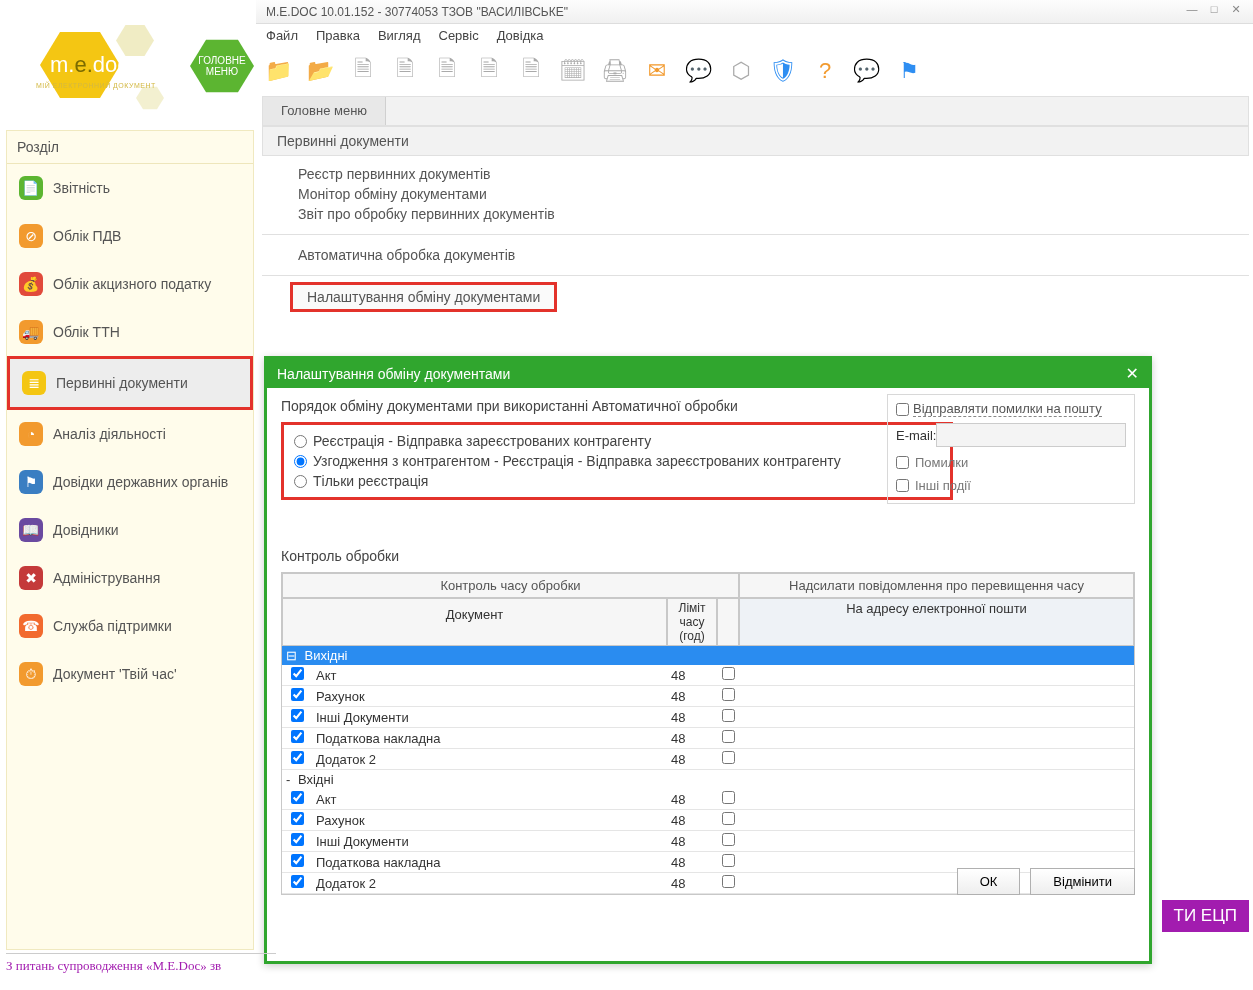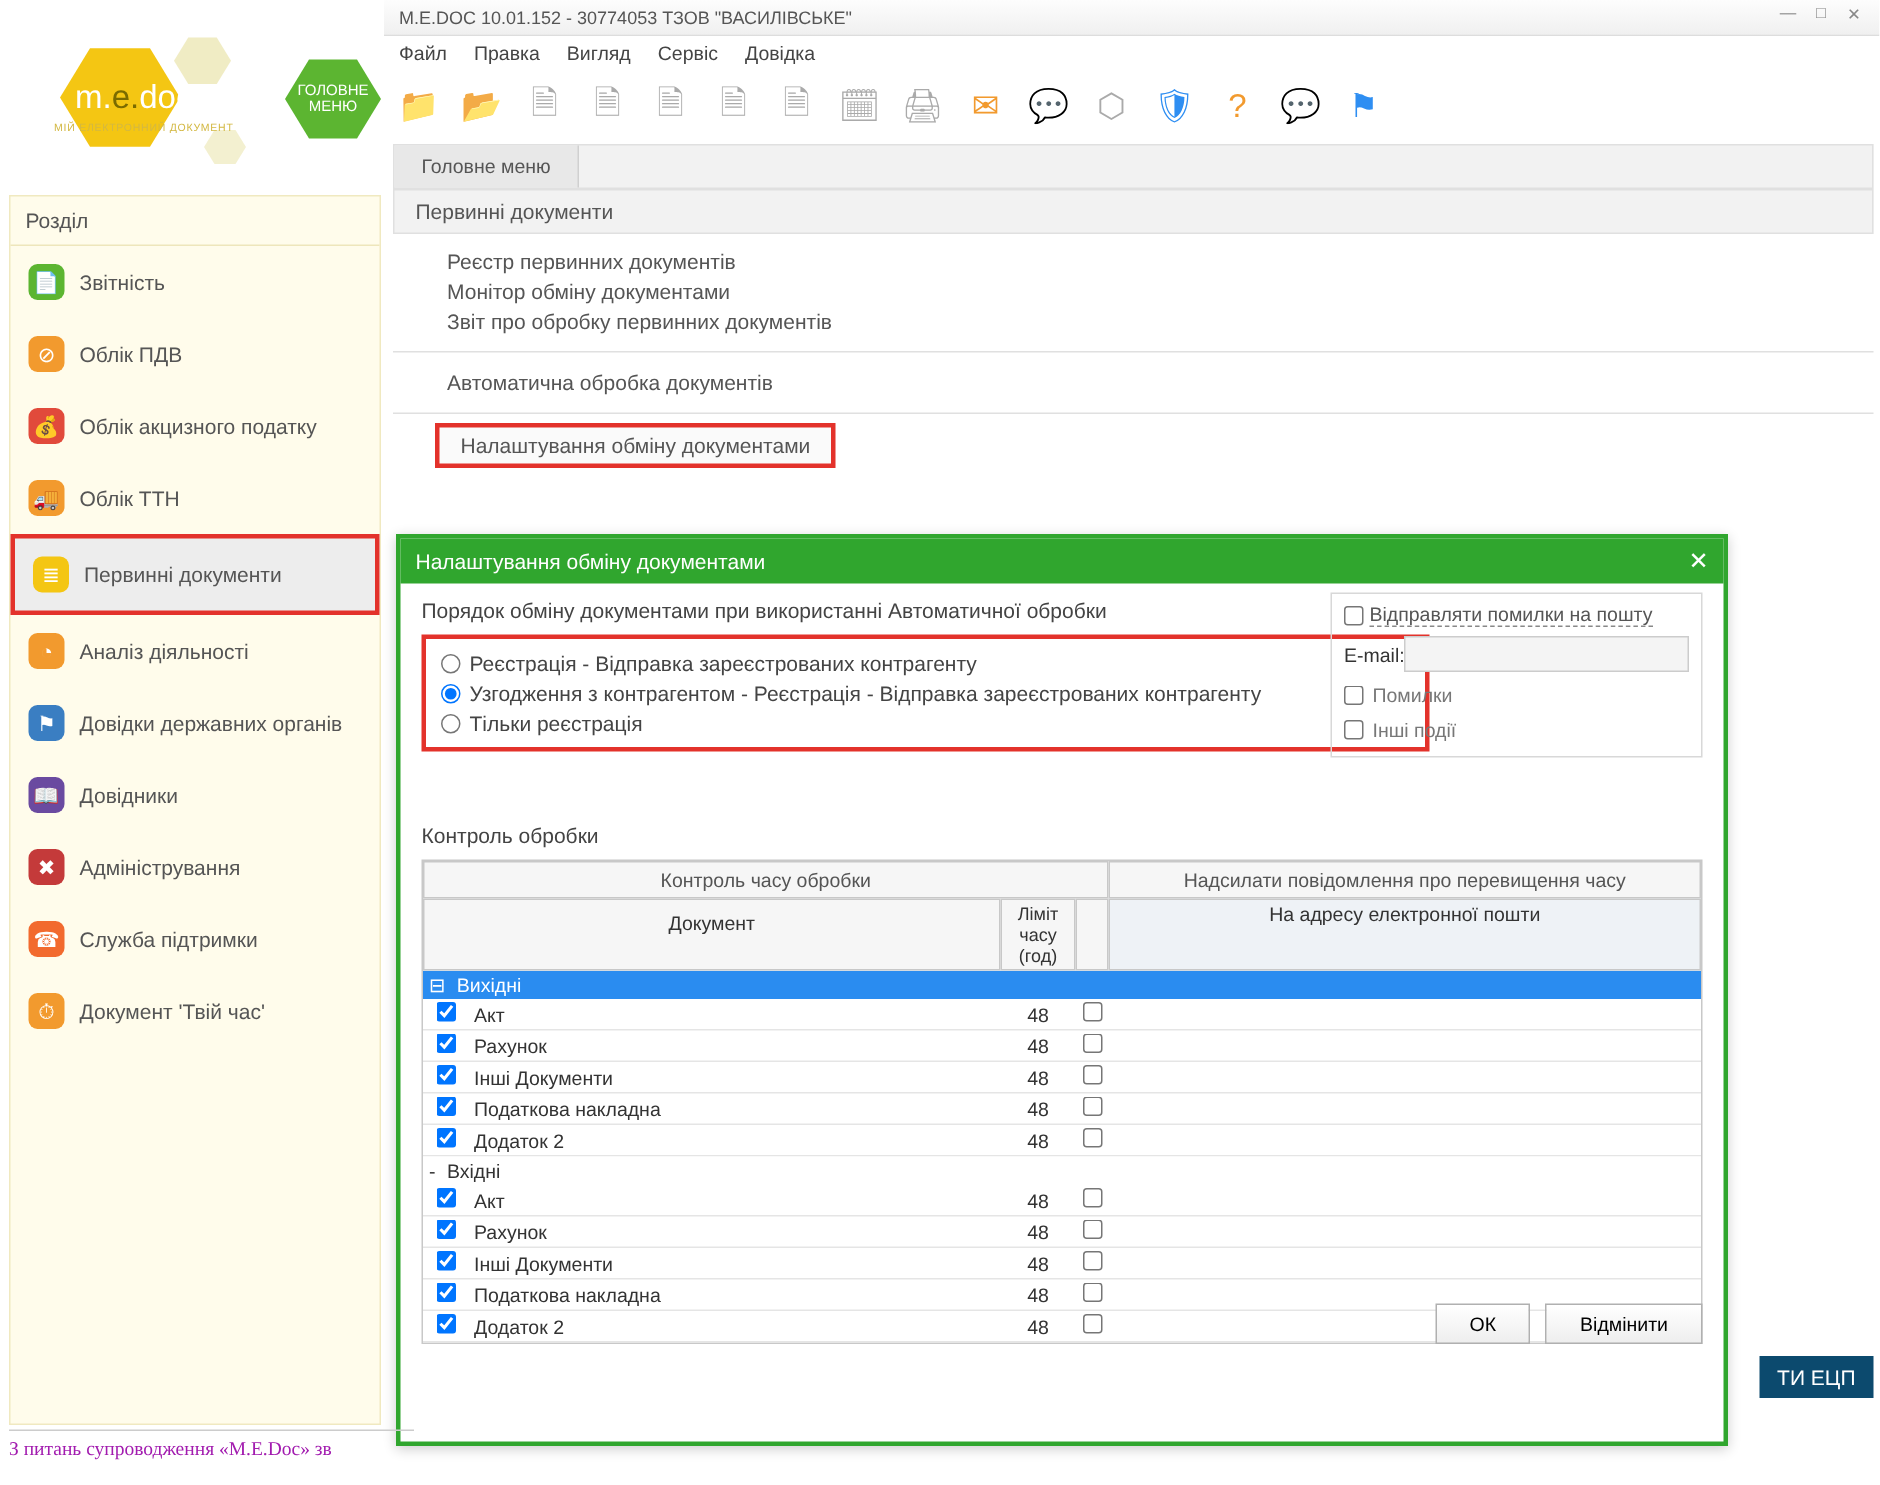--- a/index.html
+++ b/index.html
@@ -73,29 +73,29 @@
 .sub-hdr .s2b { flex: 0 0 22px; border: 1px solid #c8c8c8; background: #f6f6f6; }
 .sub-hdr .s3 { flex: 1; border: 1px solid #c8c8c8; background: #eef2f6; text-align: center; padding: 2px; font-size: 13px; }
 
 .grid-body { max-height: 278px; overflow: auto; }
 .group-row { background: #2a8cf0; color: #fff; padding: 2px 4px; font-size: 13px; display: flex; align-items: center; gap: 4px; }
 .group-row.plain { background: #fff; color: #333; }
 .data-row { display: flex; align-items: center; border-bottom: 1px solid #e5e5e5; }
 .data-row > div { padding: 2px 4px; font-size: 13px; }
 .dr-chk { flex: 0 0 30px; text-align: center; }
 .dr-name { flex: 0 0 355px; }
-.dr-lim { flex: 0 0 50px; text-align: center; padding-right: 6px; }
+.dr-lim { flex: 0 0 50px; text-align: left; padding-right: 6px; }
 .dr-send { flex: 0 0 22px; text-align: center; }
 .dr-mail { flex: 1; }
 
 .dlg-footer { position: absolute; bottom: 10px; right: 14px; display: flex; gap: 10px; }
 .dlg-footer button { padding: 5px 22px; font-size: 13px; border: 1px solid #b0b0b0; background: linear-gradient(#fff,#eee); cursor: pointer; }
 
 .bottom-bar { position: absolute; left: 6px; bottom: 16px; font-size: 13px; color: #a21caf; border-top: 1px solid #ccc; width: 270px; padding-top: 4px; font-family: Liberation Serif, serif; }
-.ecp-btn { position: absolute; right: 4px; bottom: 58px; background: #0c4a6e; color: #fff; padding: 6px 12px; font-size: 14px; }
+.ecp-btn { position: absolute; right: 4px; bottom: 58px; background: #a21caf; color: #fff; padding: 6px 12px; font-size: 17px; }
 </style>
 </head>
 <body>
 
 <div class="header-block">
   <div class="title-bar">
     <span class="text">M.E.DOC 10.01.152  - 30774053 ТЗОВ "ВАСИЛІВСЬКЕ"</span>
     <div class="win-btns">
       <span>—</span>
       <span>□</span>

